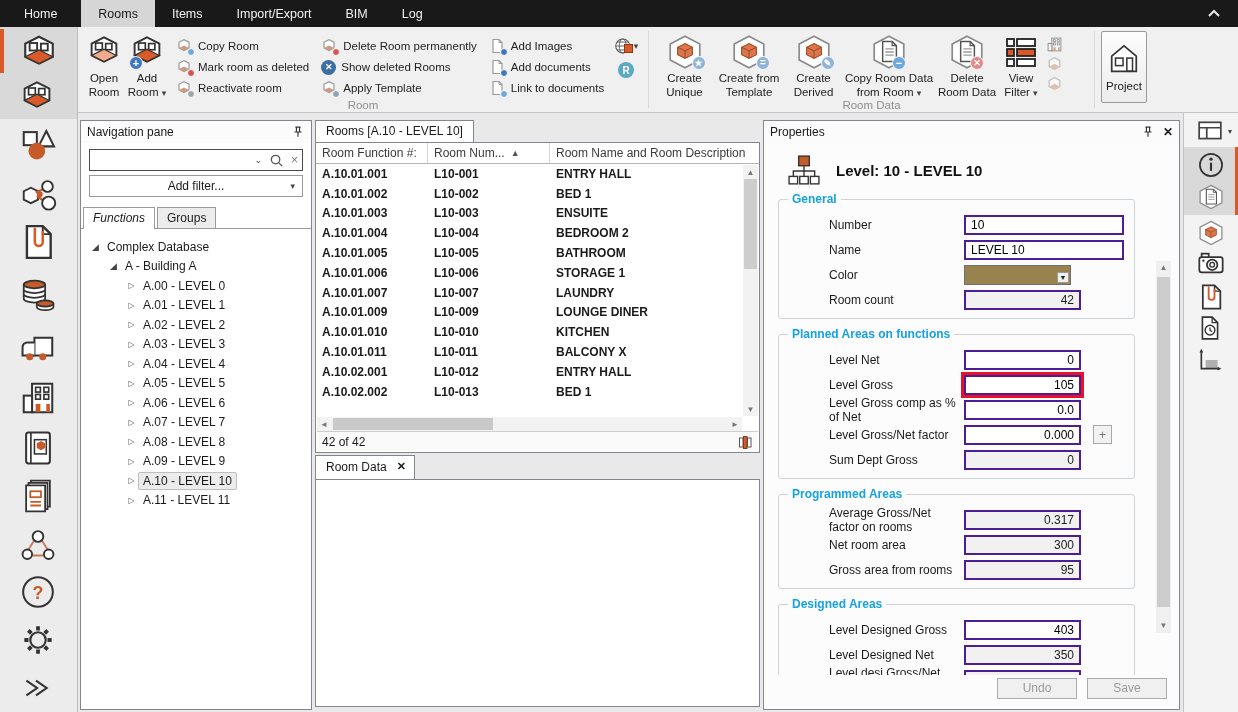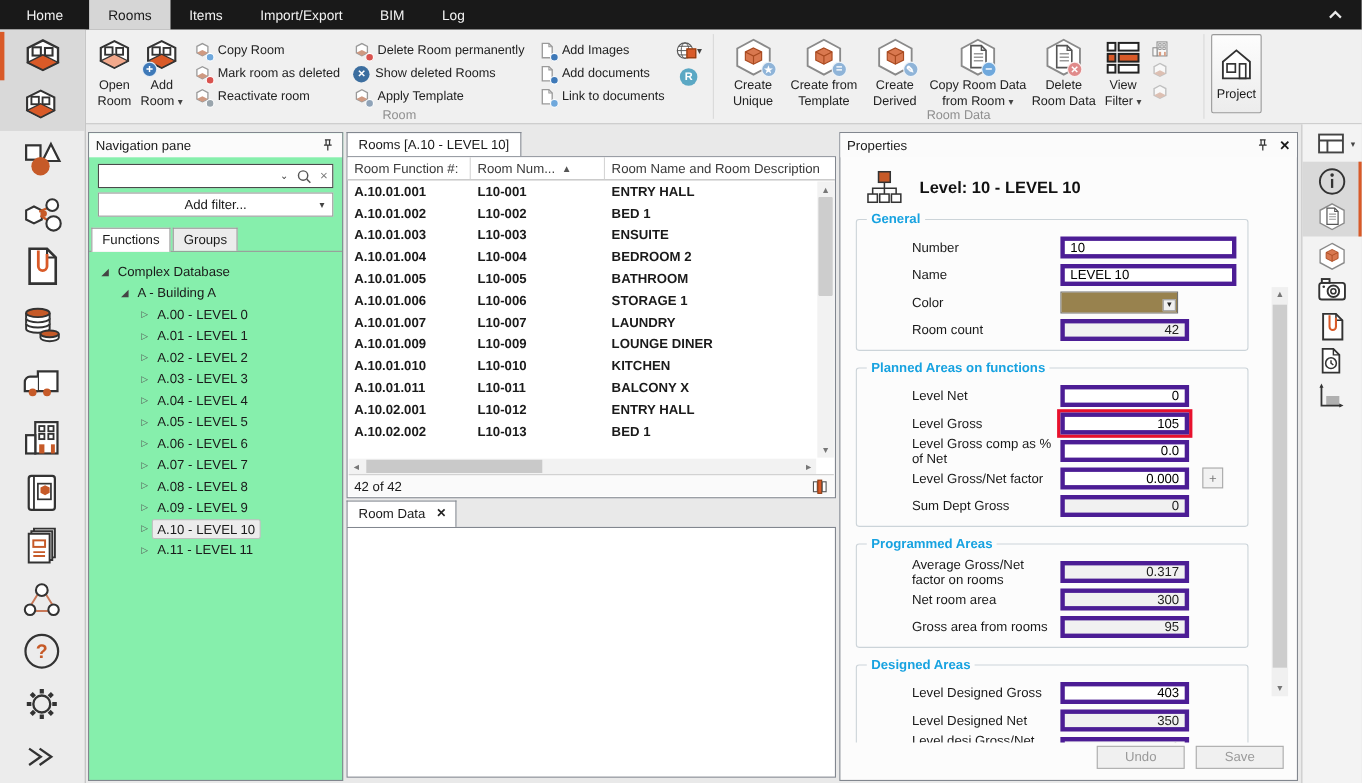--- a/index.html
+++ b/index.html
@@ -39,37 +39,37 @@
   .stack-icons { display:flex; flex-direction:column; gap:3px; padding-top:6px; margin:0 3px; opacity:.55; }
   .project-btn { margin:4px 4px 0 6px; width:46px; height:72px; border:1px solid #9a9a9a; border-radius:2px; background:linear-gradient(#fdfdfd,#ececec); display:flex; flex-direction:column; align-items:center; justify-content:center; gap:4px; font-size:11.5px; }
 
   
   .sidebar { position:absolute; top:27px; left:0; width:78px; bottom:0; background:#ececec; border-right:1px solid #bdbdbd; }
   .sidebar-top { position:absolute; top:0; left:0; right:0; height:92px; background:#d9d9d9; }
   .side-ico { position:absolute; left:19px; width:40px; height:40px; cursor:default; }
   .active-bar { position:absolute; left:0; top:2px; width:4px; height:44px; background:#d95a28; }
 
   
-  .pane { position:absolute; background:#86efac; border:1px solid #82878f; }
+  .pane { position:absolute; background:#ffffff; border:1px solid #82878f; }
   .pane-title { height:22px; display:flex; align-items:center; padding:0 6px; font-size:12px; color:#1a1a1a; background:#fbfbfb; }
   .pane-title .sp { margin-left:auto; display:flex; align-items:center; gap:8px; }
 
   
   .navpane { left:80px; top:120px; width:232px; bottom:2px; }
   .search-row { padding:6px 8px 0 8px; }
   .search-box { height:22px; border:1px solid #4a4a4a; display:flex; align-items:center; background:#fff; padding:0 4px; }
   .search-box input { flex:1; border:none; outline:none; font:12px "Liberation Sans",sans-serif; min-width:0; }
   .search-box .sicons { display:flex; align-items:center; gap:7px; color:#666; }
   .search-link-row { text-align:right; padding:3px 10px 6px 0; }
   .search-link { text-decoration:underline; color:#1a1a1a; }
   .addfilter { margin:4px 8px 10px 8px; height:22px; border:1px solid #9a9a9a; background:#fff; display:flex; align-items:center; justify-content:center; position:relative; }
   .addfilter .caret { position:absolute; right:7px; }
   .nav-tabs { display:flex; padding-left:2px; border-bottom:1px solid #9a9a9a; height:22px; align-items:flex-end; }
   .nav-tab { padding:3px 9px; border:1px solid #9a9a9a; border-bottom:none; background:#ececec; margin-right:2px; position:relative; }
-  .nav-tab.active { background:#fff; top:1px; padding-bottom:4px; }
+  .nav-tab.active { background:#fff; top:1px; padding-bottom:4px;font-style:italic; }
   .tree { padding-top:8px; }
   .tree-item { height:19.5px; display:flex; align-items:center; white-space:nowrap; }
   .tw { display:inline-block; width:13px; text-align:center; font-size:8px; color:#555; flex:0 0 13px; }
   .tw.exp { font-size:9px; color:#444; }
   .tree-item .tlabel { padding:1px 4px; border:1px solid transparent; }
   .tree-item.selected .tlabel { background:#ececec; border:1px solid #bfbfbf; border-radius:2px; }
   .ind0 { padding-left:8px; } .ind1 { padding-left:26px; } .ind2 { padding-left:44px; }
 
   
   .center { position:absolute; left:315px; top:120px; width:445px; bottom:2px; }
@@ -99,21 +99,21 @@
 
   
   .props { left:763px; top:120px; width:417px; bottom:2px; background:#fcfcfc; display:flex; flex-direction:column; }
   .props-header { display:flex; align-items:center; gap:16px; padding:8px 10px 2px 24px; flex:0 0 48px; }
   .props-header h1 { font-size:15px; font-weight:bold; color:#111; }
   .props-scroll { position:relative; flex:1; overflow:hidden; padding:8px 44px 0 14px; }
   .groupbox { position:relative; border:1px solid #ccd4d9; border-radius:3px; padding:12px 10px 6px 10px; margin-bottom:15px; }
   .gb-label { position:absolute; top:-8px; left:9px; background:#fcfcfc; padding:0 4px; color:#17a2e0; font-weight:bold; }
   .frow { display:flex; align-items:center; height:25px; position:relative;margin-left:40px; }
   .flabel { flex:1; }
-  .finput { width:117px; height:20px; border:4px solid #4c1d95; padding:1px 5px; font:12px "Liberation Sans",sans-serif; background:#fff; margin-right:43px; }
+  .finput { width:117px; height:20px; border:2px solid #4c1d95; padding:1px 5px; font:12px "Liberation Sans",sans-serif; background:#fff; margin-right:43px; }
   .finput.wide { width:160px; margin-right:0; }
   .finput.num { text-align:right; }
   .finput.ro { background:#f1f1f1; color:#222; }
   .finput.hl { box-shadow:0 0 0 3px #e8112d;padding-left:16px; }
   .swatch-wrap { width:107px; height:20px; border:1px solid #707070; margin-right:53px; position:relative; }
   .swatch { position:absolute; inset:0; }
   .swatch-dd { position:absolute; right:1px; bottom:1px; width:12px; height:11px; background:#f0f0f0; border:1px solid #9a9a9a; font-size:7px; line-height:9px; text-align:center; color:#222; }
   .plus-btn { position:absolute; right:12px; top:3px; width:19px; height:19px; border:1px solid #a8a8a8; background:#f2f2f2; color:#777; font-size:12px; line-height:16px; text-align:center; }
   .props-vsb { position:absolute; right:8px; top:70px; bottom:42px; width:15px; background:#f0f0f0; display:flex; flex-direction:column; align-items:center; }
   .props-vsb .thumb { width:13px; background:#cdcdcd; flex:0 0 330px; margin-top:2px; }

